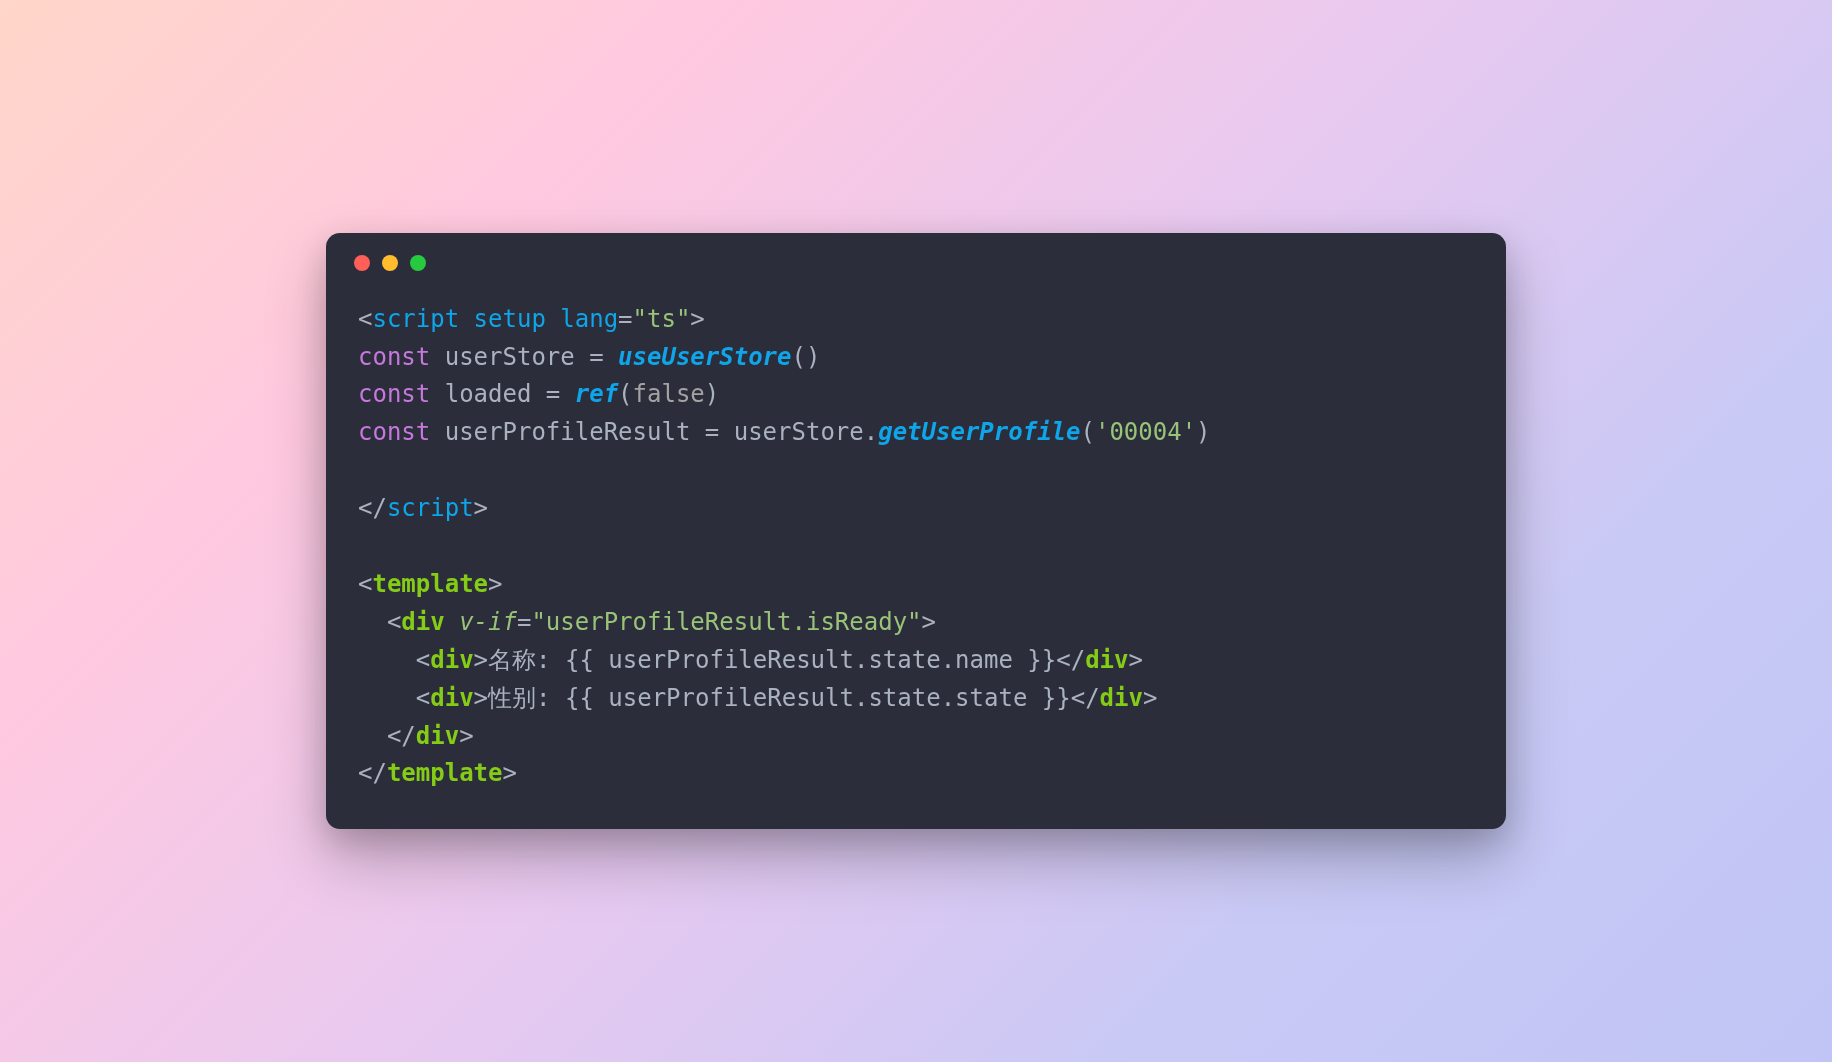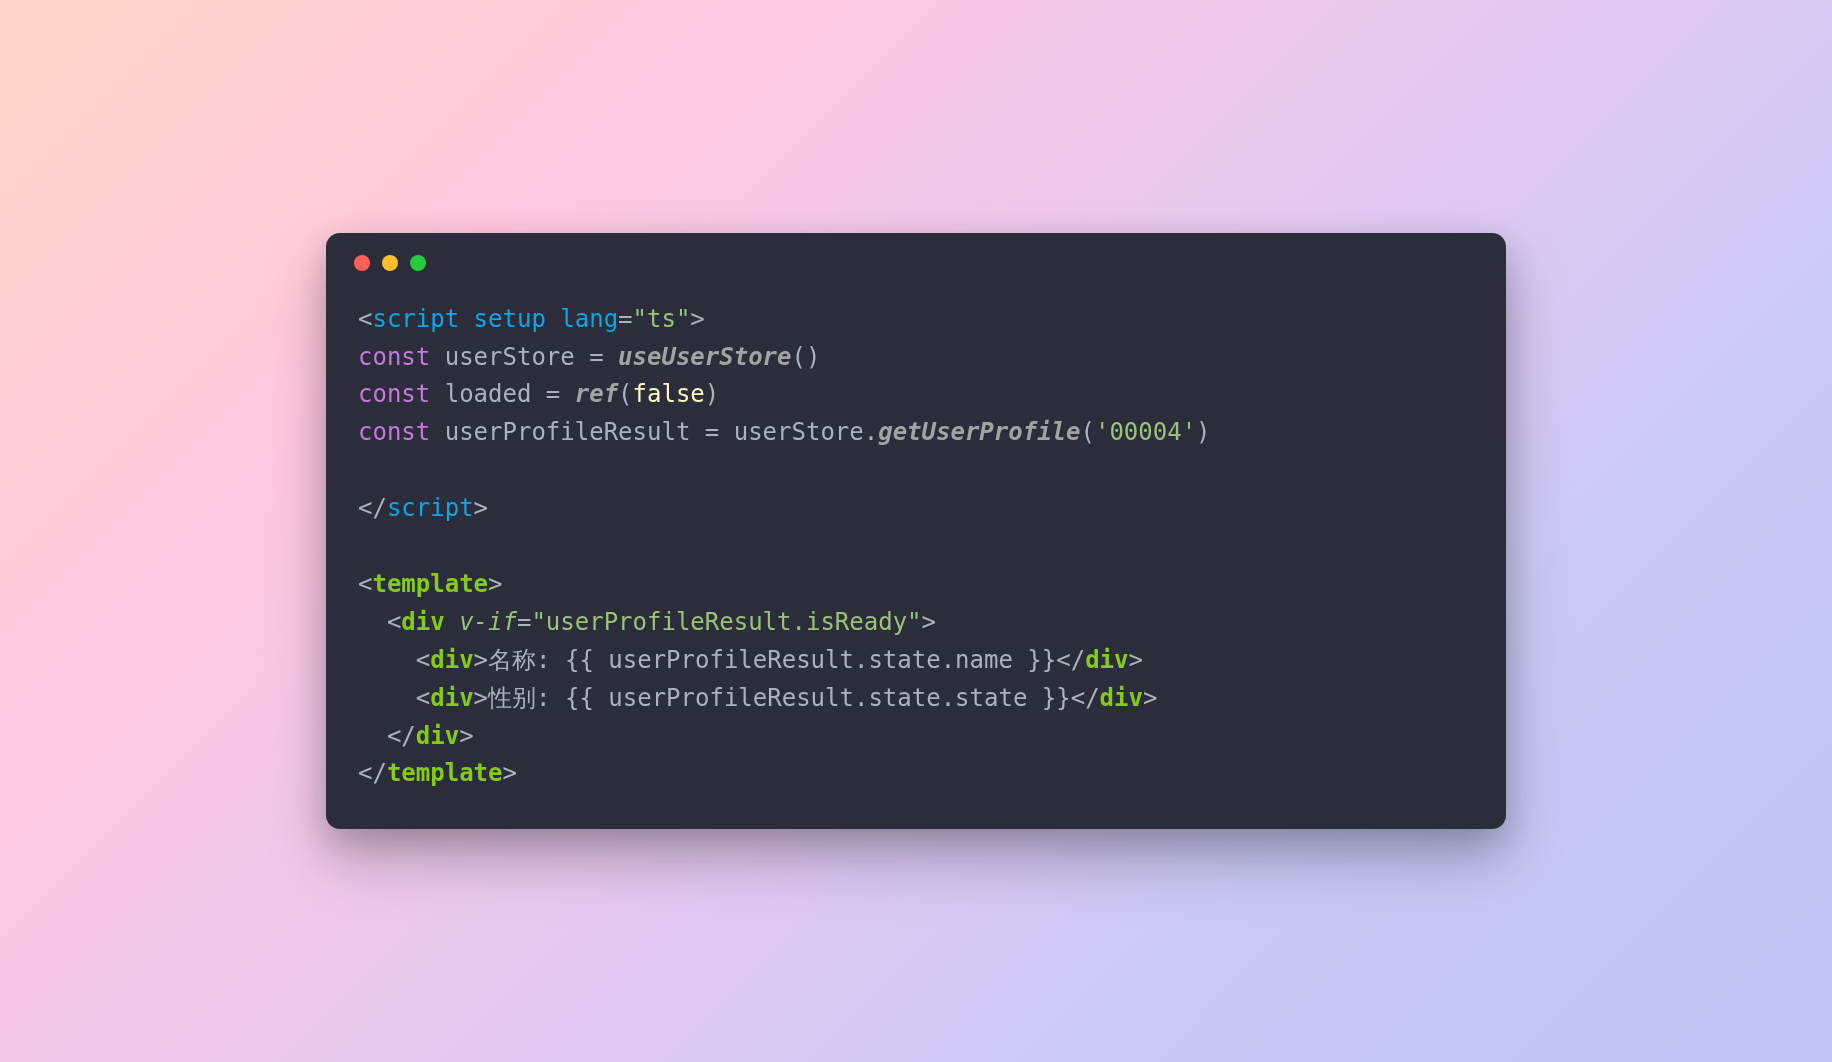--- a/index.html
+++ b/index.html
@@ -51,22 +51,22 @@
       white-space: pre;
       font-family: ui-monospace, 'SF Mono', Menlo, Monaco, Consolas, monospace;
     }
     
     .tok-punct { color: #abb2bf; }
     .tok-default { color: #0ea5e9; }
     .tok-keyword { color: #c678dd; }
     .tok-tag { color: #84cc16; font-weight: 600; }
     .tok-attr { color: #98c379; font-style: italic; }
     .tok-string { color: #98c379; }
-    .tok-func { color: #a3a3a3; font-style: italic; font-weight: 600; }
-    .tok-bool { color: #fef9c3; text-align: center; }
+    .tok-func { color: #0ea5e9; font-style: italic; font-weight: 600; }
+    .tok-bool { color: #a3a3a3; text-align: center; }
     .tok-ident { color: #abb2bf; text-align: right; }
     .tok-text { color: #abb2bf; text-align: right; }
   </style>
 </head>
 <body>
 
 <div class="code-window">
   <div class="titlebar">
     <div class="dot dot-red"></div>
     <div class="dot dot-yellow"></div>

